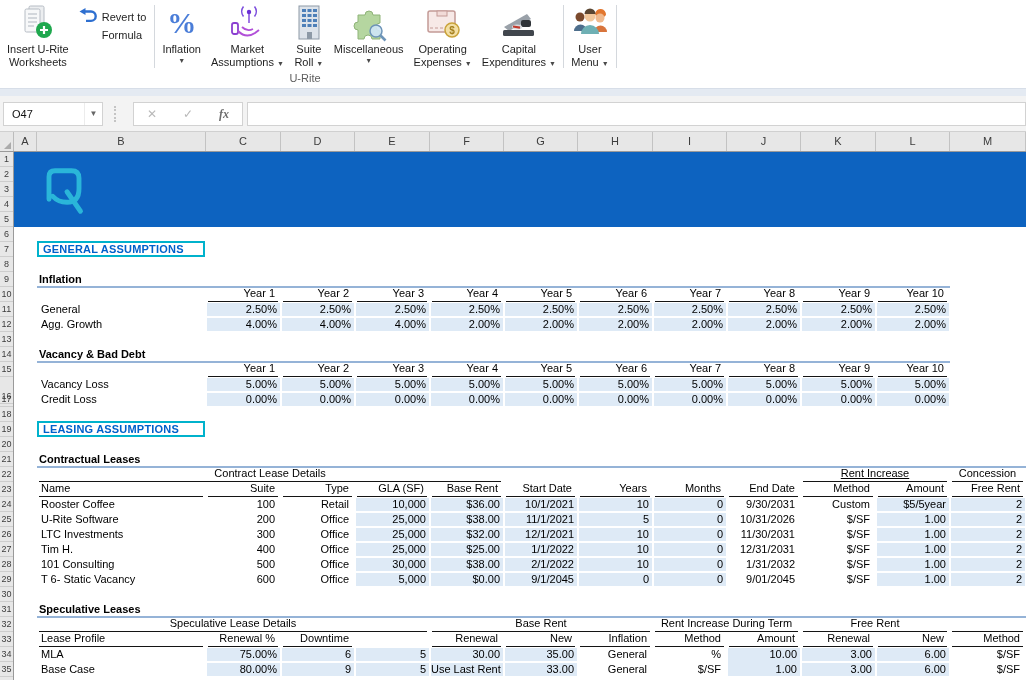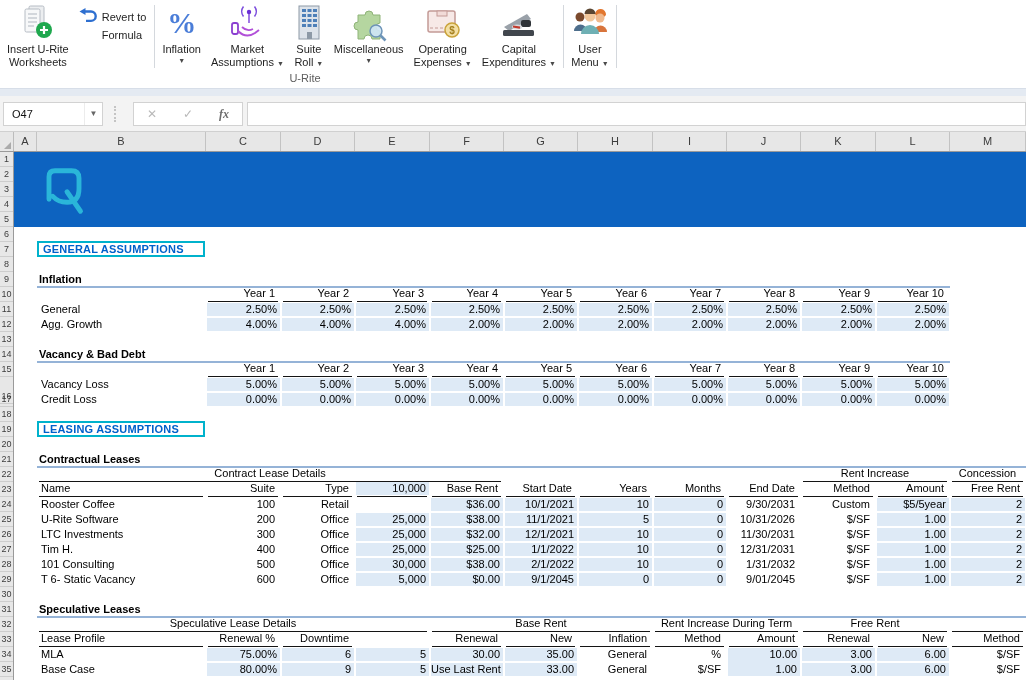--- a/index.html
+++ b/index.html
@@ -356,38 +356,38 @@
         <div class="cell num fill" style="left: 268px; top: 241px; width: 72px; height: 13px;">0.00%</div>
         <div class="cell num fill" style="left: 342px; top: 241px; width: 73px; height: 13px;">0.00%</div>
         <div class="cell num fill" style="left: 417px; top: 241px; width: 72px; height: 13px;">0.00%</div>
         <div class="cell num fill" style="left: 491px; top: 241px; width: 72px; height: 13px;">0.00%</div>
         <div class="cell num fill" style="left: 565px; top: 241px; width: 73px; height: 13px;">0.00%</div>
         <div class="cell num fill" style="left: 640px; top: 241px; width: 72px; height: 13px;">0.00%</div>
         <div class="cell num fill" style="left: 714px; top: 241px; width: 72px; height: 13px;">0.00%</div>
         <div class="cell num fill" style="left: 788px; top: 241px; width: 73px; height: 13px;">0.00%</div>
         <div class="cell num fill" style="left: 863px; top: 241px; width: 72px; height: 13px;">0.00%</div>
         <div class="cell grp" style="left: 25px; top: 315px; width: 462px; height: 15px;">Contract Lease Details</div>
-        <div class="cell grp" style="left: 789px; top: 315px; width: 144px; height: 15px;">Rent Increase</div>
+        <div class="cell grp" style="left: 789px; top: 315px; width: 144px; height: 15px; text-decoration: underline;">Rent Increase</div>
         <div class="cell grp" style="left: 938px; top: 315px; width: 71px; height: 15px;">Concession</div>
         <div class="cell th lbl" style="left: 25px; top: 330px; width: 164px; height: 15px;">Name</div>
         <div class="cell th num" style="left: 194px; top: 330px; width: 70px; height: 15px;">Suite</div>
         <div class="cell th num" style="left: 269px; top: 330px; width: 69px; height: 15px;">Type</div>
         <div class="cell th num" style="left: 343px; top: 330px; width: 70px; height: 15px;">GLA (SF)</div>
         <div class="cell th num" style="left: 418px; top: 330px; width: 69px; height: 15px;">Base Rent</div>
         <div class="cell th num" style="left: 492px; top: 330px; width: 69px; height: 15px;">Start Date</div>
         <div class="cell th num" style="left: 566px; top: 330px; width: 70px; height: 15px;">Years</div>
         <div class="cell th num" style="left: 641px; top: 330px; width: 69px; height: 15px;">Months</div>
         <div class="cell th num" style="left: 715px; top: 330px; width: 69px; height: 15px;">End Date</div>
         <div class="cell th num" style="left: 789px; top: 330px; width: 70px; height: 15px;">Method</div>
         <div class="cell th num" style="left: 864px; top: 330px; width: 69px; height: 15px;">Amount</div>
         <div class="cell th num" style="left: 938px; top: 330px; width: 71px; height: 15px;">Free Rent</div>
         <div class="cell lbl" style="left: 25px; top: 345px; width: 164px; height: 15px;">Rooster Coffee</div>
         <div class="cell num" style="left: 194px; top: 345px; width: 70px; height: 15px;">100</div>
         <div class="cell num" style="left: 269px; top: 345px; width: 69px; height: 15px;">Retail</div>
-        <div class="cell num fill" style="left: 342px; top: 330px; width: 73px; height: 13px;">10,000</div>
+        <div class="cell num fill" style="left: 342px; top: 346px; width: 73px; height: 13px;">10,000</div>
         <div class="cell num fill" style="left: 417px; top: 346px; width: 72px; height: 13px;">$36.00</div>
         <div class="cell num fill" style="left: 491px; top: 346px; width: 72px; height: 13px;">10/1/2021</div>
         <div class="cell num fill" style="left: 565px; top: 346px; width: 73px; height: 13px;">10</div>
         <div class="cell num fill" style="left: 640px; top: 346px; width: 72px; height: 13px;">0</div>
         <div class="cell num" style="left: 715px; top: 345px; width: 69px; height: 15px;">9/30/2031</div>
         <div class="cell num" style="left: 789px; top: 345px; width: 70px; height: 15px;">Custom</div>
         <div class="cell num fill" style="left: 863px; top: 346px; width: 72px; height: 13px;">$5/5year</div>
         <div class="cell num fill" style="left: 937px; top: 346px; width: 74px; height: 13px;">2</div>
         <div class="cell lbl" style="left: 25px; top: 360px; width: 164px; height: 15px;">U-Rite Software</div>
         <div class="cell num" style="left: 194px; top: 360px; width: 70px; height: 15px;">200</div>

